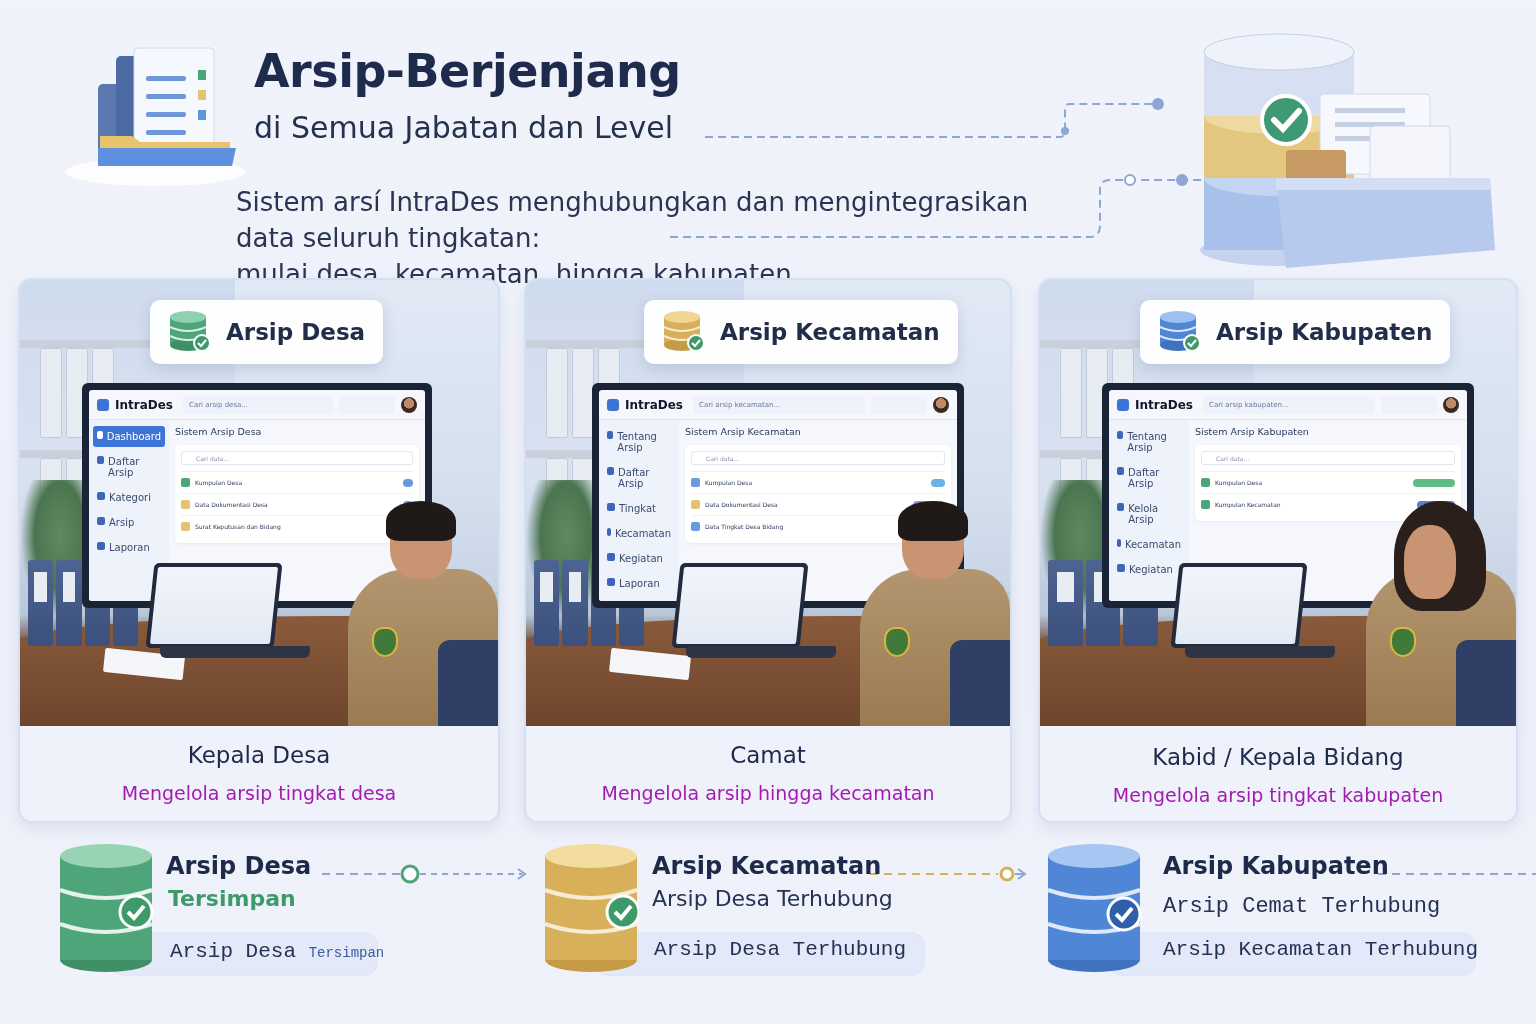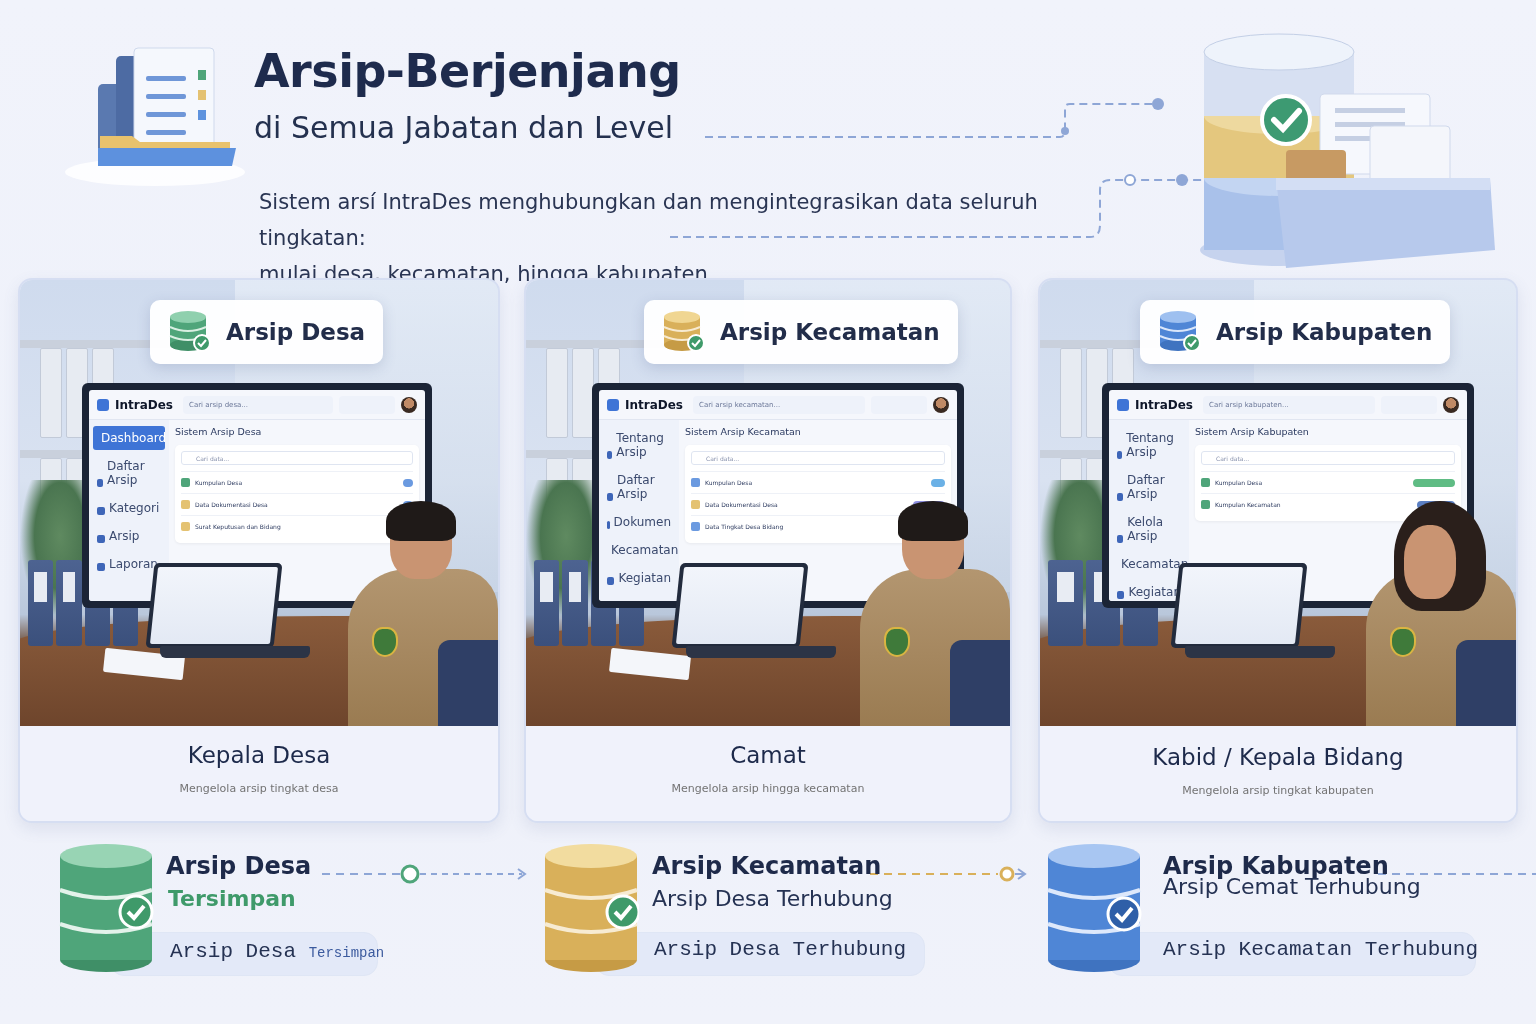--- a/index.html
+++ b/index.html
@@ -9,21 +9,21 @@
     font-family: "DejaVu Sans", sans-serif;
     color: #1f2a48;
     position: relative;
   }
   .abs { position: absolute; }
 
   
   .hero-icon { left: 60px; top: 40px; width: 190px; height: 150px; }
   .title { left: 254px; top: 44px; font-size: 46px; font-weight: bold; color: #1e2b4d; letter-spacing: -0.5px; }
   .subtitle { left: 254px; top: 110px; font-size: 30px; color: #24314f; }
-  .desc { left: 259px; top: 184px; font-size: 21px; color: #2a3553; line-height: 36px; width: 820px; }
+  .desc { left: 236px; top: 184px; font-size: 26px; color: #2a3553; line-height: 36px; width: 820px; }
   .connector-svg { left: 660px; top: 90px; width: 560px; height: 160px; }
   .hero-db { left: 1190px; top: 28px; width: 320px; height: 250px; }
 
   
   .panel {
     top: 278px; width: 482px; height: 545px;
     background: #eef1fa;
     border: 2px solid #d6def2;
     border-radius: 14px;
     box-shadow: 0 6px 16px rgba(80,100,150,0.12);
@@ -49,21 +49,21 @@
     background: #1b2436; border-radius: 6px; padding: 7px;
   }
   .screen { width: 100%; height: 100%; background: #f5f7fc; border-radius: 3px; position: relative; overflow: hidden; }
   .scr-top { height: 30px; display: flex; align-items: center; padding: 0 8px; gap: 6px; border-bottom: 1px solid #e1e6f1; }
   .scr-logo { width: 12px; height: 12px; background: #3e74d6; border-radius: 3px; }
   .scr-brand { font-size: 12px; font-weight: bold; color: #0f172a; margin-right: 4px; }
   .scr-search { flex: 1; height: 18px; background: #eef2fa; border-radius: 4px; font-size: 7px; color: #6b7798; display: flex; align-items: center; padding-left: 6px; }
   .scr-select { width: 56px; height: 18px; background: #eef2fa; border-radius: 4px; }
   .scr-avatar { width: 16px; height: 16px; border-radius: 50%; background: radial-gradient(circle at 50% 40%, #c08a66 0 40%, #3a2a22 42% 100%); }
   .scr-side { position: absolute; left: 0; top: 30px; width: 80px; bottom: 0; background: #eef2fa; padding: 6px 4px; }
-  .scr-side .it { font-size: 12px; color: #3b4a6e; padding: 5px 4px; margin-bottom: 4px; border-radius: 3px; display:flex; gap:4px; align-items:flex-end; }
+  .scr-side .it { font-size: 10px; color: #3b4a6e; padding: 5px 4px; margin-bottom: 4px; border-radius: 3px; display:flex; gap:4px; align-items:flex-start; }
   .scr-side .it i { width: 8px; height: 8px; background: #3e66b8; border-radius: 2px; display:inline-block; }
   .scr-side .it.on { background: #3e74d6; color: #fff; }
   .scr-side .it.on i { background:#fff; }
   .scr-main { position: absolute; left: 86px; top: 36px; right: 6px; bottom: 0; }
   .scr-h { font-size: 9.5px; color: #2b3a60; margin-bottom: 8px; }
   .scr-card { background: #fff; border-radius: 5px; padding: 6px; box-shadow: 0 1px 3px rgba(0,0,0,.06); }
   .scr-input { height: 14px; border: 1px solid #dfe5f1; border-radius: 3px; font-size: 6px; color: #8892ad; padding-left: 14px; line-height: 13px; margin-bottom: 6px; }
   .scr-row { display: flex; align-items: center; gap: 5px; padding: 6px 0; border-top: 1px solid #eef1f7; }
   .scr-row .ck { width: 9px; height: 9px; border-radius: 2px; }
   .scr-row .tx { flex: 1; font-size: 6px; color: #2c3a5f; line-height: 8px; }
@@ -86,21 +86,21 @@
     position: absolute; top: 20px; height: 64px;
     background: rgba(255,255,255,0.96);
     border-radius: 10px;
     box-shadow: 0 4px 14px rgba(60,80,130,.18);
     display: flex; align-items: center; gap: 14px; padding: 0 18px;
   }
   .badge .lbl { font-size: 23px; font-weight: bold; color: #222d4a; white-space: nowrap; }
 
   .panel .caption { position: absolute; left: 0; right: 0; top: 446px; bottom: 0; background: #f0f2fb; text-align: center; }
   .caption .role { font-size: 23px; color: #1d2a4b; margin-top: 16px; }
-  .caption .role-desc { font-size: 11px; color: #737373; margin-top: 14px; }
+  .caption .role-desc { font-size: 19px; color: #a21caf; margin-top: 14px; }
 
   
   .flow-item { top: 838px; height: 150px; }
   .flow-item .shadow-pill {
     position:absolute; left: 0; top: 94px; height: 44px;
     background: rgba(225,232,247,0.85);
     border: 1px solid #dfe6f5;
     border-radius: 14px;
   }
   .flow-item .big-db { position: absolute; left: 38px; top: 4px; width: 96px; height: 130px; }
@@ -299,21 +299,21 @@
           <div class="it">
               <i></i>
               <span>Tentang Arsip</span>
             </div>
           <div class="it">
               <i></i>
               <span>Daftar Arsip</span>
             </div>
           <div class="it">
               <i></i>
-              <span>Dokumen</span>
+              <span>Tingkat</span>
             </div>
           <div class="it">
               <i></i>
               <span>Kecamatan</span>
             </div>
           <div class="it">
               <i></i>
               <span>Kegiatan</span>
             </div>
           <div class="it">
@@ -523,15 +523,15 @@
   <svg class="big-db" viewBox="0 0 96 130">
     <ellipse cx="48" cy="118" rx="46" ry="12" fill="#3f73c0"></ellipse>
     <rect x="2" y="14" width="92" height="104" fill="#4f86d6"></rect>
     <ellipse cx="48" cy="14" rx="46" ry="12" fill="#a8c6f2"></ellipse>
     <path d="M2 48 Q48 64 94 48" stroke="#dde8fb" stroke-width="4" fill="none"></path>
     <path d="M2 82 Q48 98 94 82" stroke="#dde8fb" stroke-width="4" fill="none"></path>
     <circle cx="78" cy="72" r="16" fill="#2f5fa8" stroke="#fff" stroke-width="3"></circle>
     <path d="M70 72 L76 78 L86 66" stroke="#fff" stroke-width="4" fill="none"></path>
   </svg>
   <div class="l1" style="left:155px;top:14px;">Arsip Kabupaten</div>
-  <div class="l2" style="left:155px;top:36px;">Arsip Cemat Terhubung</div>
+  <div class="l2" style="left:155px;top:56px;font-family:Liberation Mono, monospace;">Arsip Cemat Terhubung</div>
   <div class="l3" style="left:155px;top:100px;">Arsip Kecamatan Terhubung</div>
 </div>
 
 </body></html>

